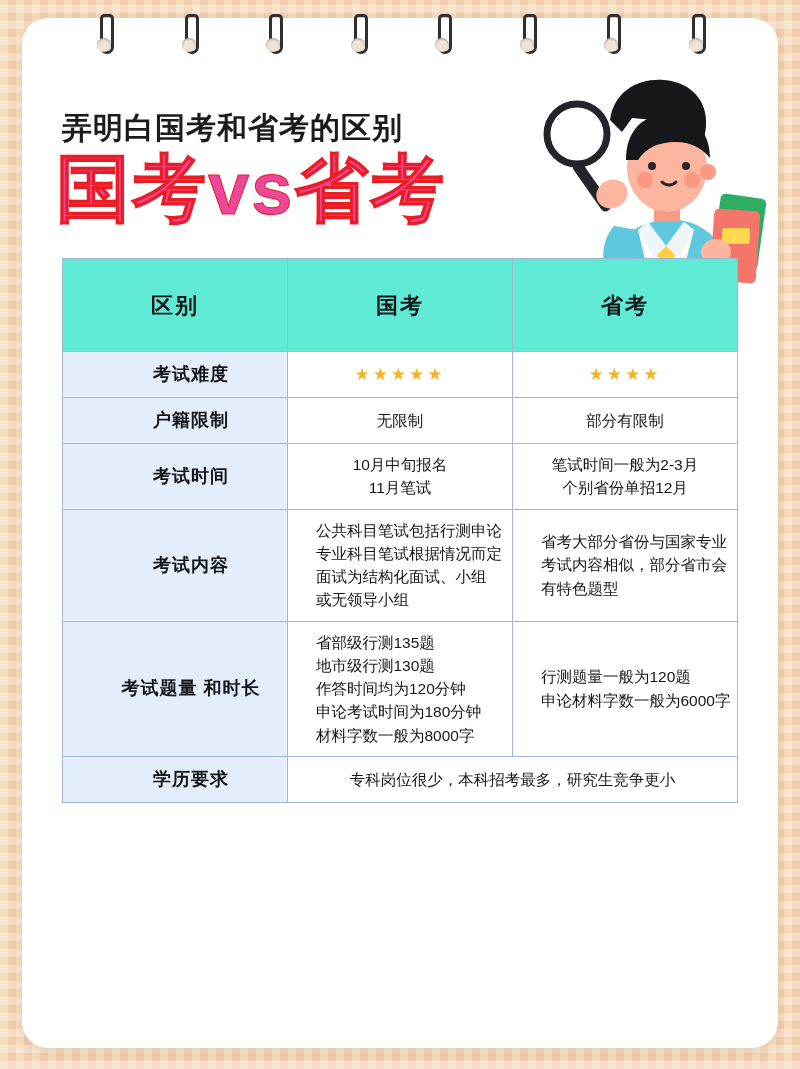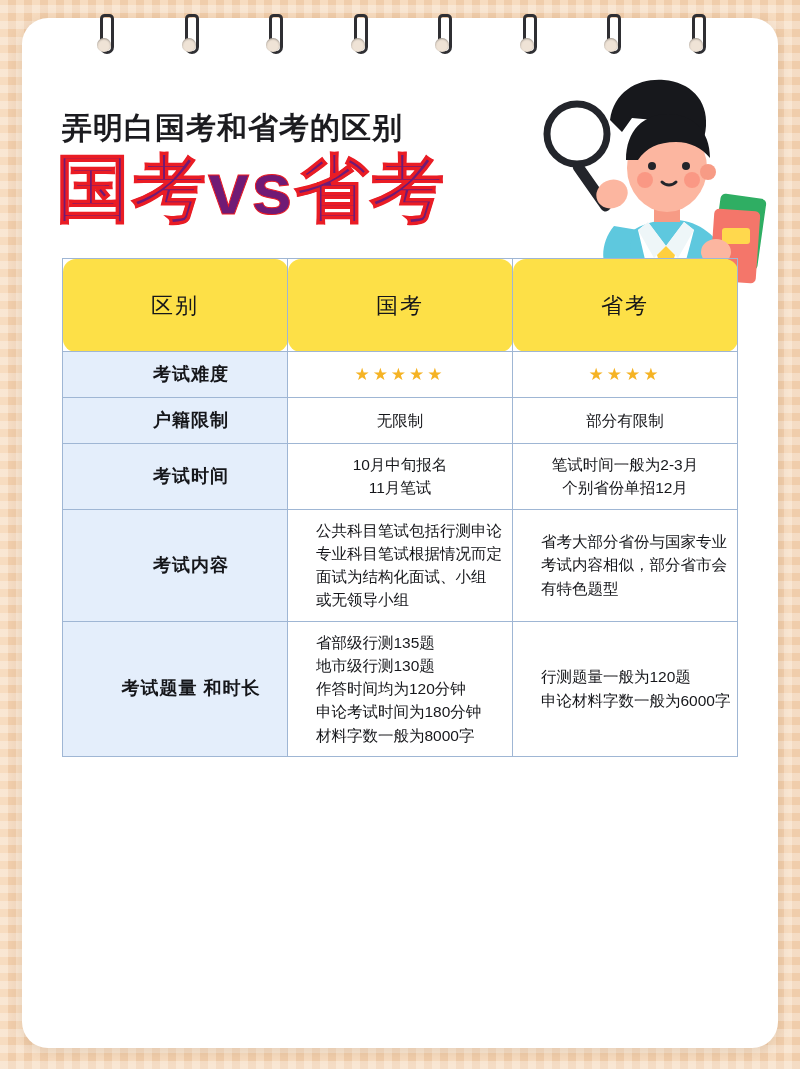--- a/index.html
+++ b/index.html
@@ -103,21 +103,21 @@
     color: #1b1b1f;
     letter-spacing: 1px;
     white-space: nowrap;
   }
   #title-big {
     position: absolute;
     left: 34px;
     top: 78px;
     font-size: 74px;
     font-weight: bold;
-    color: #701a75;
+    color: #ec4899;
     letter-spacing: 2px;
     white-space: nowrap;
     line-height: 1;
     -webkit-text-stroke: 1px #ea1c24;
   }
   
   #illustration {
     position: absolute;
     right: 6px;
     top: 2px;
@@ -139,26 +139,25 @@
   td, th {
     border: 1px solid #9fb6d4;
     text-align: center;
     vertical-align: middle;
     color: #15161a;
     font-size: 15.5px;
     line-height: 1.5;
     padding: 9px 6px;
   }
   thead th {
-    background: #fde047;
+    background: #5eead4;
     font-size: 22px;
-    font-weight: normal;
+    font-weight: bold;
     height: 74px;
     letter-spacing: 2px;
-    border-radius: 13px;
   }
   td.label {
     background: #e4eefb;
     font-weight: bold;
     font-size: 18px;
     letter-spacing: 1px;
     width: 124px;
     padding-left: 38px;
   }
   td.cell {
@@ -276,20 +275,24 @@
           <td class="label">考试题量
 和时长</td>
           <td class="cell lefty">省部级行测135题
 地市级行测130题
 作答时间均为120分钟
 申论考试时间为180分钟
 材料字数一般为8000字</td>
           <td class="cell lefty">行测题量一般为120题
 申论材料字数一般为6000字</td>
         </tr>
+        <tr>
+          <td class="label">学历要求</td>
+          <td class="cell wide-2" colspan="2">专科岗位很少，本科招考最多，研究生竞争更小</td>
+        </tr>
       </tbody>
     </table>
   </div>
 </div>
 
 <div id="rings">
   <div class="ring">
       <div class="wire"></div>
       <div class="hole"></div>
     </div>

